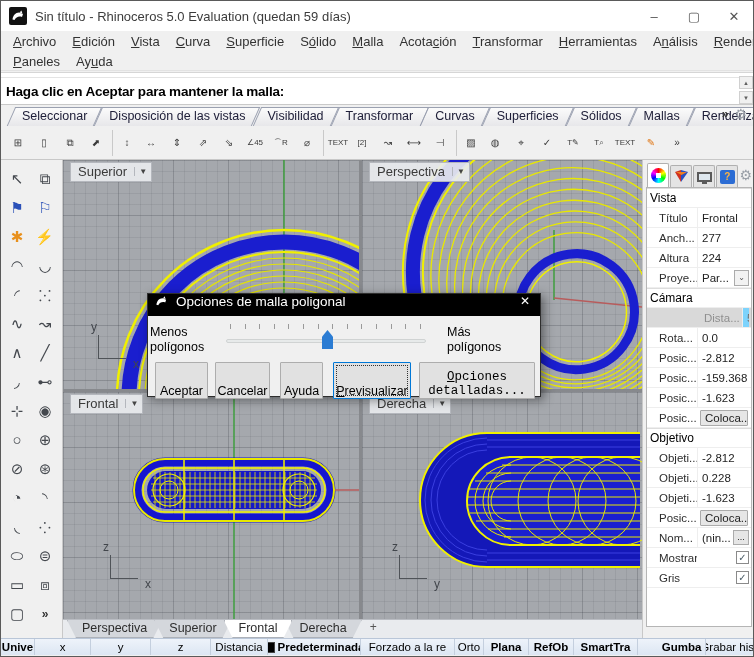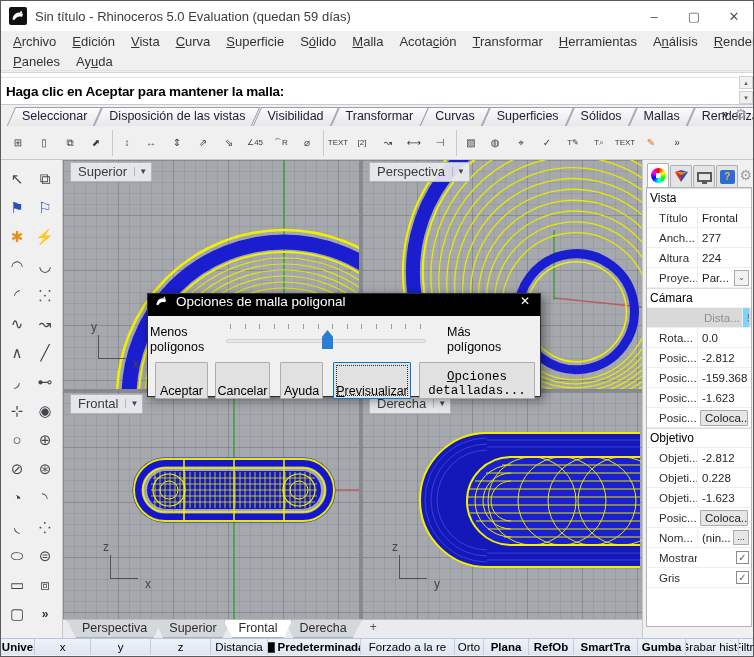--- a/index.html
+++ b/index.html
@@ -793,21 +793,21 @@
       </span>
       <span class="scell bold" style="width: 45px;">
         <span class="stext">Plana</span>
       </span>
       <span class="scell bold" style="width: 45px;">
         <span class="stext">RefOb</span>
       </span>
       <span class="scell bold" style="width: 64px;">
         <span class="stext">SmartTra</span>
       </span>
-      <span class="scell bold" style="width: 48px;">
+      <span class="scell bold" style="width: 48px; margin-left: 20px;">
         <span class="stext">Gumba</span>
       </span>
       <span class="scell" style="width: 53px;">
         <span class="stext">Grabar histo</span>
       </span>
       <span class="scell" style="width: 17px;">
         <span class="stext">Filtro</span>
       </span>
     </div>
 

